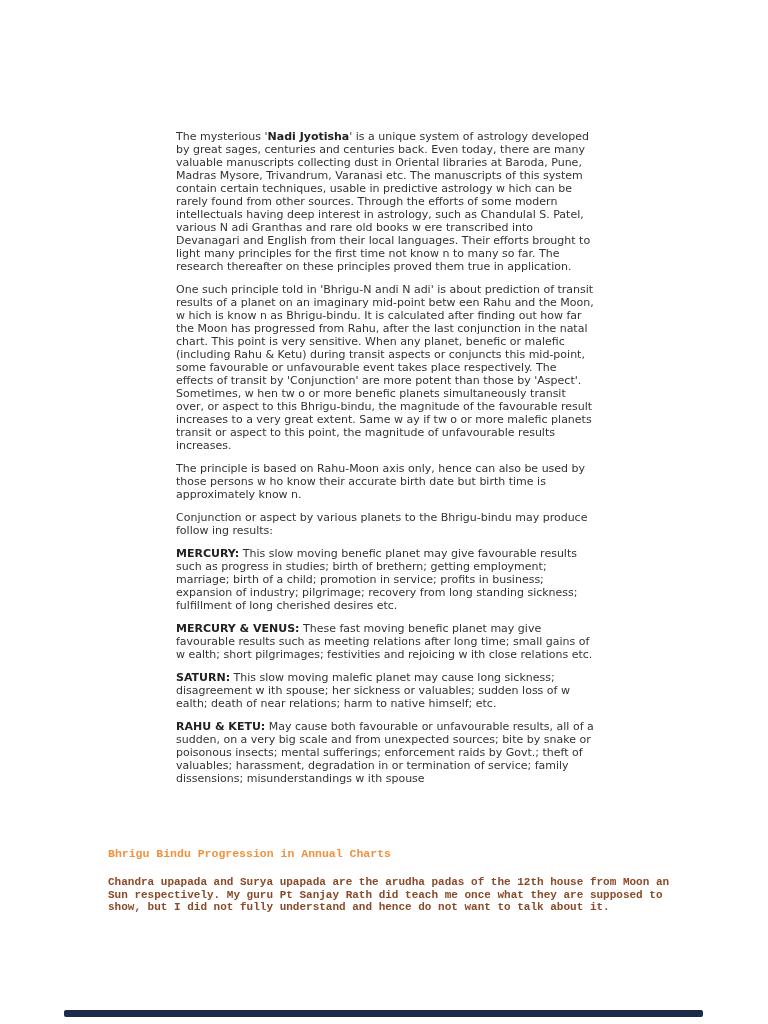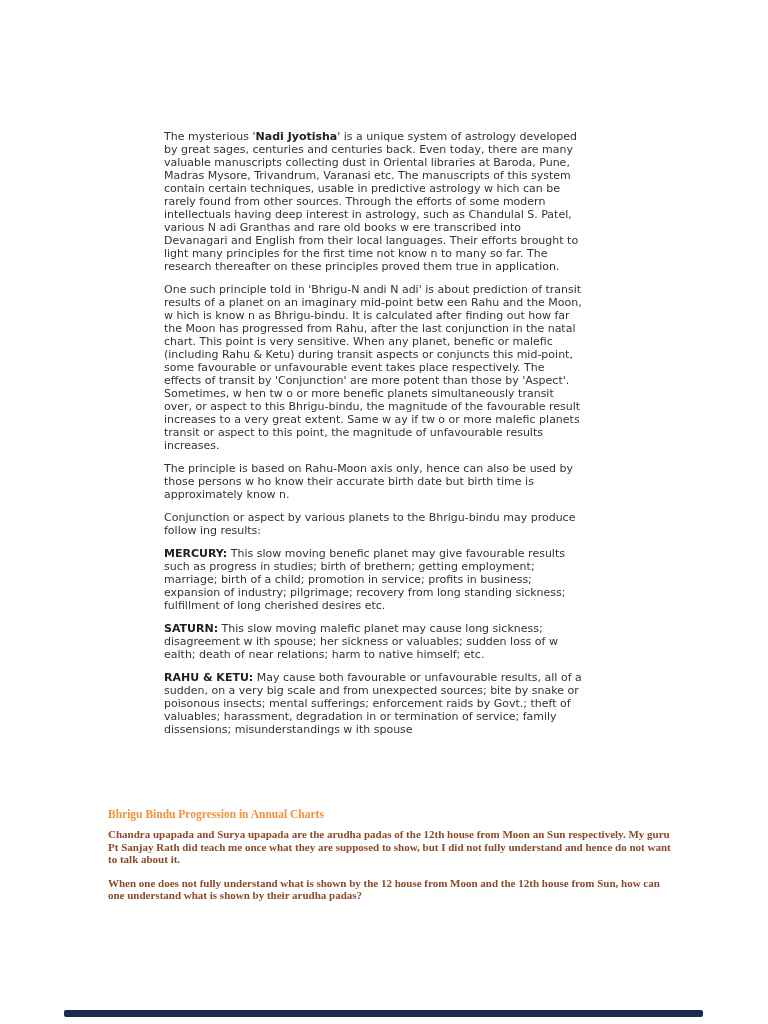--- a/index.html
+++ b/index.html
@@ -9,48 +9,48 @@
     font-family: "DejaVu Sans", sans-serif;
     overflow: hidden;
   }
   .page {
     position: relative;
     width: 768px; height: 1024px;
     background: #ffffff;
   }
   .doc-body {
     position: absolute;
-    left: 164px; top: 130px;
+    left: 176px; top: 130px;
     width: 420px;
     color: #333333;
     font-size: 11px;
     line-height: 13px;
     font-family: "DejaVu Sans", sans-serif;
     text-align: left;
   }
   .doc-body p { margin: 0 0 10px 0; }
   .doc-body strong { font-weight: bold; color: #222222; }
   .annotation {
     position: absolute;
-    left: 108px; top: 808px;
+    left: 108px; top: 848px;
     width: 564px;
-    font-family: Liberation Serif, serif;
+    font-family: Liberation Mono, monospace;
     font-weight: bold;
     font-size: 11px;
     line-height: 12.3px;
   }
   .annotation .ann-heading {
     color: #f2913d;
     font-size: 11.5px;
     font-weight: bold;
     margin: 0 0 8px 0;
   }
   .annotation p {
     color: #8a4a28;
-    margin: 4px 0 12px 0;
+    margin: 16px 0 12px 0;
   }
   .footer-strip {
     position: absolute;
     left: 64px; top: 1010px;
     width: 639px; height: 7px;
     background: #1c2b4a;
     border-radius: 2px;
   }
 </style>
 </head>
@@ -62,28 +62,28 @@
     <p><span>The mysterious '</span><strong>Nadi Jyotisha</strong><span>' is a unique system of astrology developed by great sages, centuries and centuries back. Even today, there are many valuable manuscripts collecting dust in Oriental libraries at Baroda, Pune, Madras Mysore, Trivandrum, Varanasi etc. The manuscripts of this system contain certain techniques, usable in predictive astrology w hich can be rarely found from other sources. Through the efforts of some modern intellectuals having deep interest in astrology, such as Chandulal S. Patel, various N adi Granthas and rare old books w ere transcribed into Devanagari and English from their local languages. Their efforts brought to light many principles for the first time not know n to many so far. The research thereafter on these principles proved them true in application.</span></p>
 
     <p>One such principle told in 'Bhrigu-N andi N adi' is about prediction of transit results of a planet on an imaginary mid-point betw een Rahu and the Moon, w hich is know n as Bhrigu-bindu. It is calculated after finding out how far the Moon has progressed from Rahu, after the last conjunction in the natal chart. This point is very sensitive. When any planet, benefic or malefic (including Rahu &amp; Ketu) during transit aspects or conjuncts this mid-point, some favourable or unfavourable event takes place respectively. The effects of transit by 'Conjunction' are more potent than those by  'Aspect'. Sometimes, w hen tw o or more benefic planets simultaneously transit over, or aspect to this Bhrigu-bindu, the magnitude of the favourable result increases to a very great extent. Same w ay if tw o or more malefic planets transit or aspect to this point, the magnitude of unfavourable results increases.</p>
 
     <p>The principle is based on Rahu-Moon axis only, hence can also be used by those persons w ho know their accurate birth date but birth time is approximately know n.</p>
 
     <p>Conjunction or aspect by various planets to the Bhrigu-bindu may produce follow ing results:</p>
 
     <p><strong>MERCURY:</strong> <span>This slow moving benefic planet may give favourable results such as progress in studies; birth of brethern; getting employment; marriage; birth of a child; promotion in service; profits in business; expansion of industry; pilgrimage; recovery from long standing sickness; fulfillment of long cherished desires etc.</span></p>
 
+    <p><strong>MERCURY &amp; VENUS:</strong> <span>These fast moving benefic planet may give favourable results such as meeting relations after long time; small gains of w ealth; short pilgrimages; festivities and rejoicing w ith close relations etc.</span></p>
 
     <p><strong>SATURN:</strong> <span>This slow moving malefic planet may cause long sickness; disagreement w ith spouse; her sickness or valuables; sudden loss of w ealth; death of near relations; harm to native himself; etc.</span></p>
 
 
     <p><strong>RAHU &amp; KETU:</strong> <span>May cause both favourable or unfavourable results, all of a sudden, on a very big scale and from unexpected sources; bite by snake or poisonous insects; mental sufferings; enforcement raids by Govt.; theft of valuables; harassment, degradation in or termination of service; family dissensions; misunderstandings w ith spouse</span></p>
   </div>
 
   <div class="annotation">
     <div class="ann-heading">Bhrigu Bindu Progression in Annual Charts</div>
     <p>Chandra upapada and Surya upapada are the arudha padas of the 12th house from Moon an Sun respectively. My guru Pt Sanjay Rath did teach me once what they are supposed to show, but I did not fully understand and hence do not want to talk about it.</p>
-    <p>When one does not fully understand what is shown by the 12 house from Moon and the 12th house from Sun, how can one understand what is shown by their arudha padas?</p>
   </div>
 
   <div class="footer-strip"></div>
 
 </div>
 
 </body></html>

